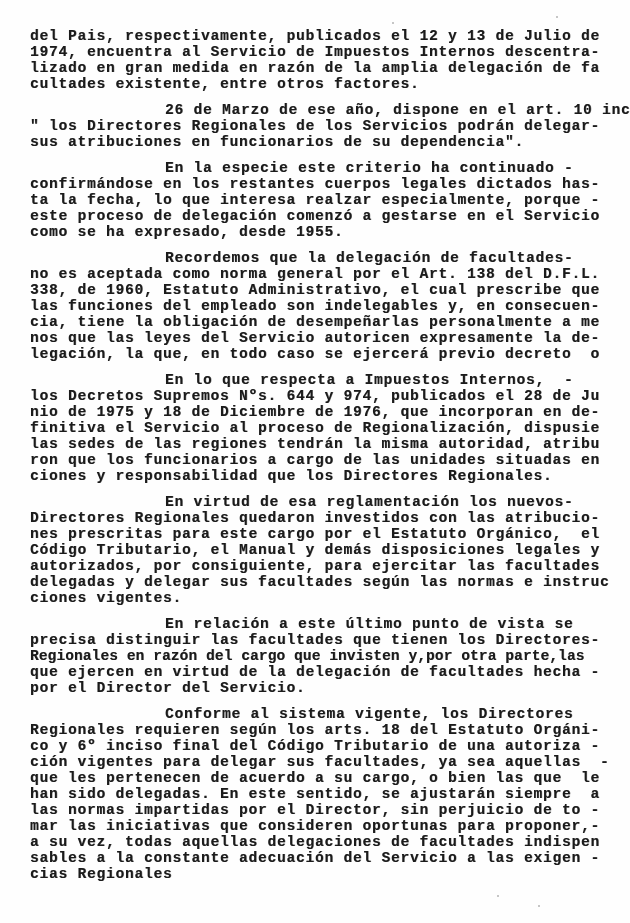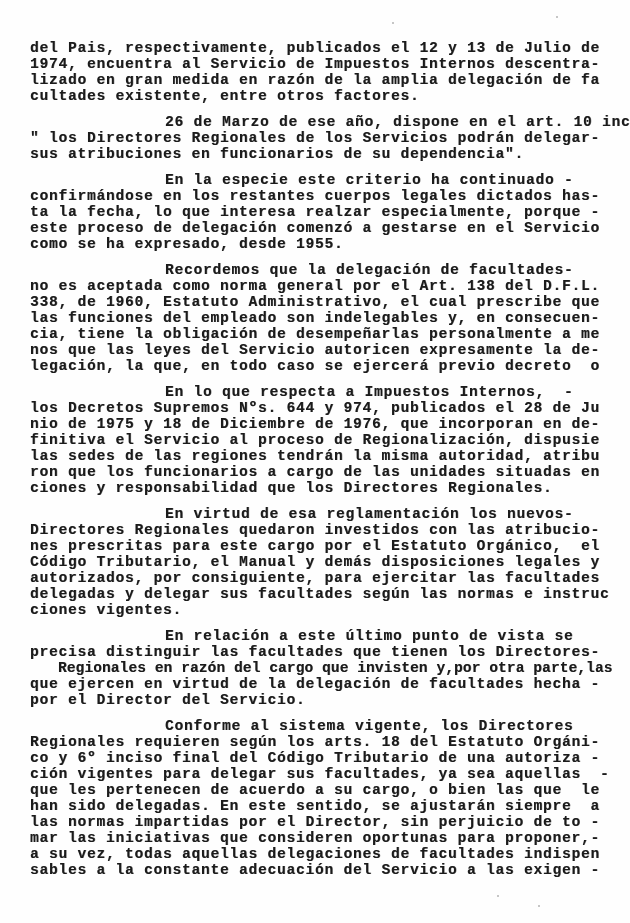--- a/index.html
+++ b/index.html
@@ -13,38 +13,37 @@
     height: 923px;
     background: #fefefe;
     overflow: hidden;
     font-family: "Liberation Mono", "DejaVu Sans Mono", monospace;
     font-weight: 700;
     color: #1b1b1b;
   }
   .doc-body {
     position: absolute;
     left: 30px;
-    top: 40px;
+    top: 28px;
     width: 592px;
   }
   .para {
     margin: 0 0 10px 0;
   }
   .line {
     white-space: pre;
     font-size: 14.5px;
     line-height: 16px;
     letter-spacing: 0.8px;
     transform: scaleY(1.04);
     transform-origin: top left;
     text-shadow: 0.4px 0 0 rgba(27,27,27,0.55);
   }
   .line.tight {
     letter-spacing: 0.1px;
-    margin-left: 28px;
   }
   .para.indent .line:first-child {
     padding-left: 135px;
   }
   .u {
     text-underline-offset: 2px;
     text-decoration-thickness: 1.5px;
   }
   
   .speck {
@@ -116,19 +115,20 @@
         <div class="line">Conforme al sistema vigente, los Directores</div>
         <div class="line">Regionales requieren según los arts. 18 del Estatuto Orgáni-</div>
         <div class="line">co y 6º inciso final del Código Tributario de una autoriza -</div>
         <div class="line">ción vigentes para delegar sus facultades, ya sea aquellas  -</div>
         <div class="line">que les pertenecen de acuerdo a su cargo, o bien las que  le</div>
         <div class="line">han sido delegadas. En este sentido, se ajustarán siempre  a</div>
         <div class="line">las normas impartidas por el Director, sin perjuicio de to -</div>
         <div class="line">mar las iniciativas que consideren oportunas para proponer,-</div>
         <div class="line">a su vez, todas aquellas delegaciones de facultades indisp<span class="u">en</span></div>
         <div class="line">sables a la constante adecuación del Servicio a las exigen -</div>
+        <div class="line">cias Regionales</div>
       </div>
     </div>
   <div class="speck" style="left:556px; top:16px;"></div>
   <div class="speck" style="left:392px; top:22px;"></div>
   <div class="speck" style="left:497px; top:895px;"></div>
   <div class="speck" style="left:538px; top:905px;"></div>
 </div>
 
 </body></html>

